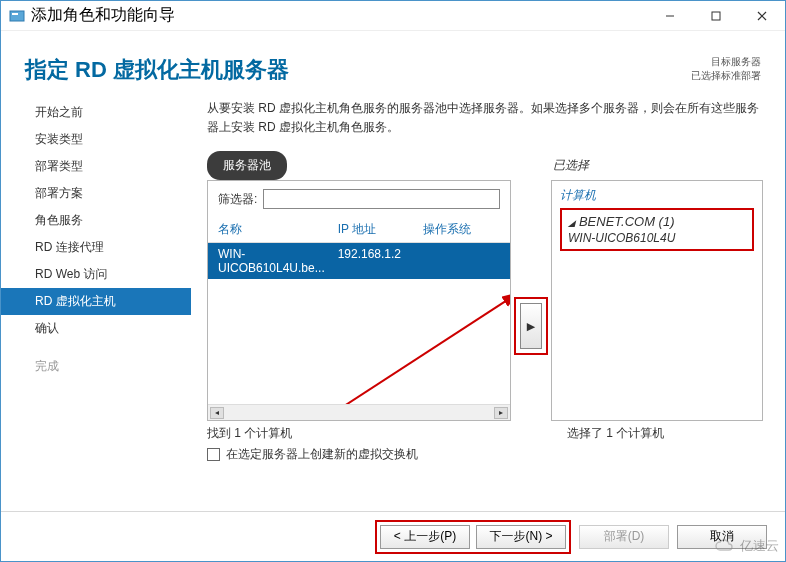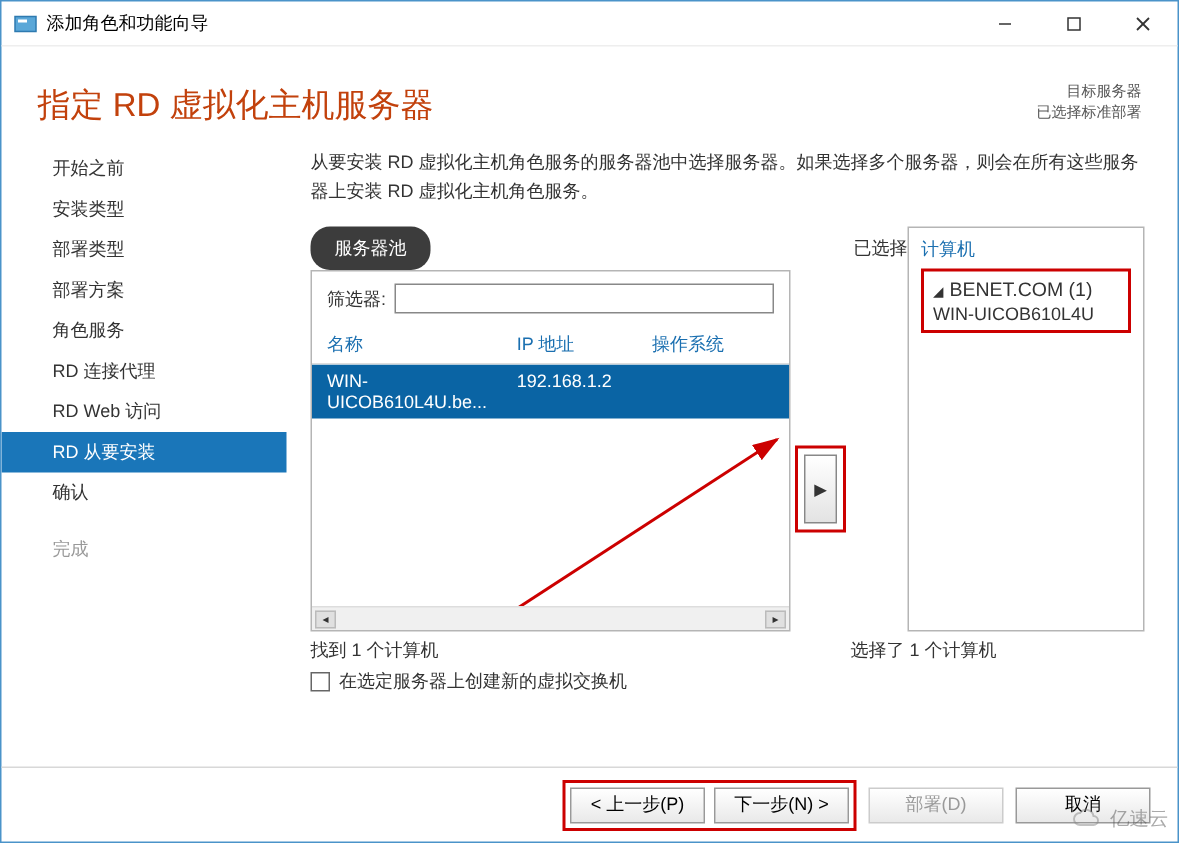--- a/index.html
+++ b/index.html
@@ -1,25 +1,25 @@
 <!DOCTYPE html>
 <html><head>
 <meta charset="utf-8">
 <style>
   * { box-sizing: border-box; font-family: "Microsoft YaHei", "Segoe UI", sans-serif; }
   body { margin: 0; padding: 0; background: #fff; }
   .window { width: 786px; height: 562px; border: 1px solid #4a93c9; position: relative; background: #fff; }
   .titlebar { height: 30px; display: flex; align-items: center; padding: 0 0 0 8px; border-bottom: 1px solid #eee; }
   .titlebar-icon { width: 16px; height: 16px; margin-right: 6px; }
-  .titlebar-text { font-size: 12px; color: #000; flex: 1; }
+  .titlebar-text { font-size: 16px; color: #000; flex: 1; }
   .win-controls { display: flex; height: 100%; }
   .win-btn { width: 46px; height: 100%; display: flex; align-items: center; justify-content: center; }
   .content { display: flex; height: calc(100% - 30px); flex-direction: column; }
   .header-area { padding: 24px 24px 8px 24px; display: flex; justify-content: space-between; align-items: flex-start; }
-  .page-title { font-size: 22px; font-weight: 400; color: #c2410c; }
+  .page-title { font-size: 22px; font-weight: 700; color: #0369a1; }
   .status-block { text-align: right; font-size: 10px; color: #555; line-height: 1.4; }
   .body-area { display: flex; flex: 1; overflow: hidden; padding-bottom: 0; }
   .sidebar { width: 190px; padding-top: 6px; }
   .sidebar-item { font-size: 12px; padding: 5px 10px 5px 34px; color: #333; cursor: pointer; }
   .sidebar-item.active { background: #1a76b9; color: #fff; }
   .sidebar-item.disabled { color: #999; margin-top: 11px; }
   .main { flex: 1; padding: 6px 22px 0 16px; font-size: 12px; color: #333; }
   .instruction { line-height: 1.6; margin-bottom: 14px; }
   .pool-selected-row { display: flex; align-items: stretch; gap: 0; }
   .pool-col { flex: 1; display:flex; flex-direction:column; }
@@ -33,21 +33,21 @@
   .col-name { flex: 1.4; }
   .col-ip { flex: 1; }
   .col-os { flex: 0.9; }
   .grid-body { flex:1; overflow:hidden; position:relative; }
   .grid-row { display:flex; padding: 4px 10px; color:#fff; background:#0a64a4; font-size:12px; }
   .hscroll { height:16px; background:#f0f0f0; border-top:1px solid #ddd; display:flex; align-items:center; justify-content:space-between; padding:0 2px; }
   .hscroll .arrw { width:14px; height:12px; background:#e0e0e0; border:1px solid #bbb; font-size:8px; display:flex; align-items:center; justify-content:center; }
   .transfer-col { width: 40px; display:flex; align-items:center; justify-content:center; padding-top: 80px; }
   .transfer-wrap { border:2px solid #c00; padding:4px; }
   .transfer-btn { width:22px; height:46px; border:1px solid #888; background:linear-gradient(#fff,#e3e3e3); display:flex; align-items:center; justify-content:center; font-size:11px; }
-  .selected-col { width: 196px; display:flex; flex-direction:row; }
+  .selected-col { width: 212px; display:flex; flex-direction:column;font-style:italic; }
   .selected-box { border:1px solid #b5b5b5; flex:1; padding: 6px 8px; background:#fff; }
   .selected-box .link { color:#1a6fb0; margin-bottom:4px; }
   .redbox { border:2px solid #c00; padding:4px 6px; margin-top:2px; }
   .domain-line { font-size:13px; }
   .tri { display:inline-block; font-size:9px; margin-right:4px; }
   .server-line { font-size:12px; margin-top:2px; }
   .under-pool { display:flex; gap: 12px; margin-top:4px; font-size:12px; }
   .under-pool-left { flex:1; }
   .under-text { margin-bottom:4px; }
   .chk-row { display:flex; align-items:center; gap:6px; }
@@ -101,21 +101,21 @@
 
     <div class="body-area">
       <div class="sidebar" id="sidebar">
           <div class="sidebar-item">开始之前</div>
           <div class="sidebar-item">安装类型</div>
           <div class="sidebar-item">部署类型</div>
           <div class="sidebar-item">部署方案</div>
           <div class="sidebar-item">角色服务</div>
           <div class="sidebar-item">RD 连接代理</div>
           <div class="sidebar-item">RD Web 访问</div>
-          <div class="sidebar-item active">RD 从要安装</div>
+          <div class="sidebar-item active">RD 虚拟化主机</div>
           <div class="sidebar-item">确认</div>
           <div class="sidebar-item disabled">完成</div>
         </div>
 
       <div class="main">
         <div class="instruction">从要安装 RD 虚拟化主机角色服务的服务器池中选择服务器。如果选择多个服务器，则会在所有这些服务器上安装 RD 虚拟化主机角色服务。</div>
 
         <div class="pool-selected-row" style="height:270px;">
 
           <div class="pool-col">

